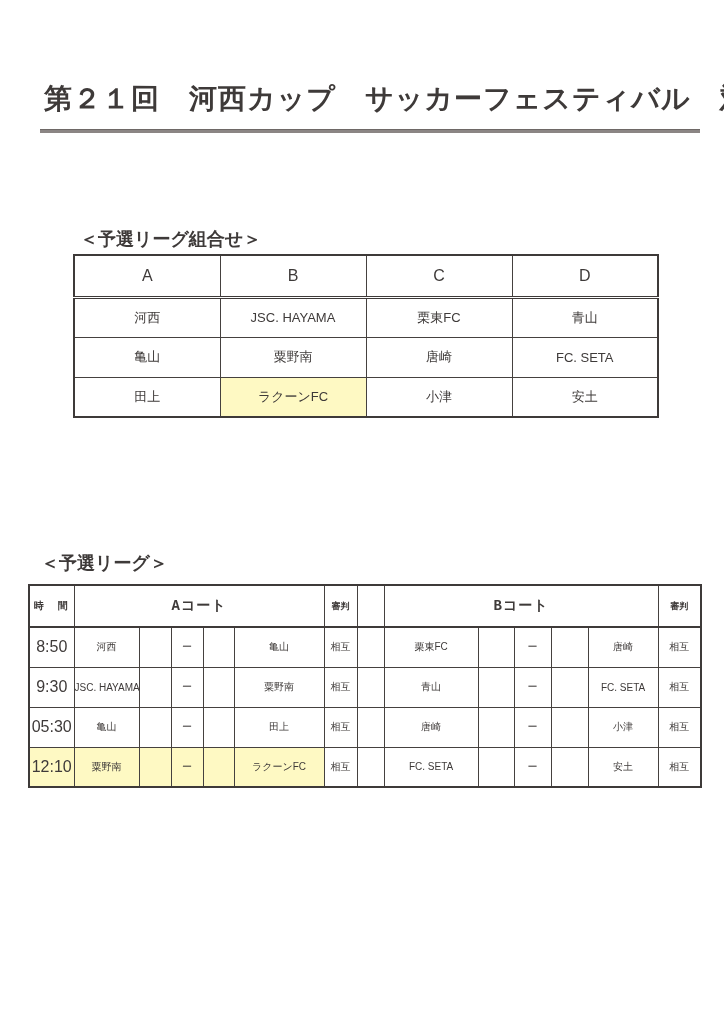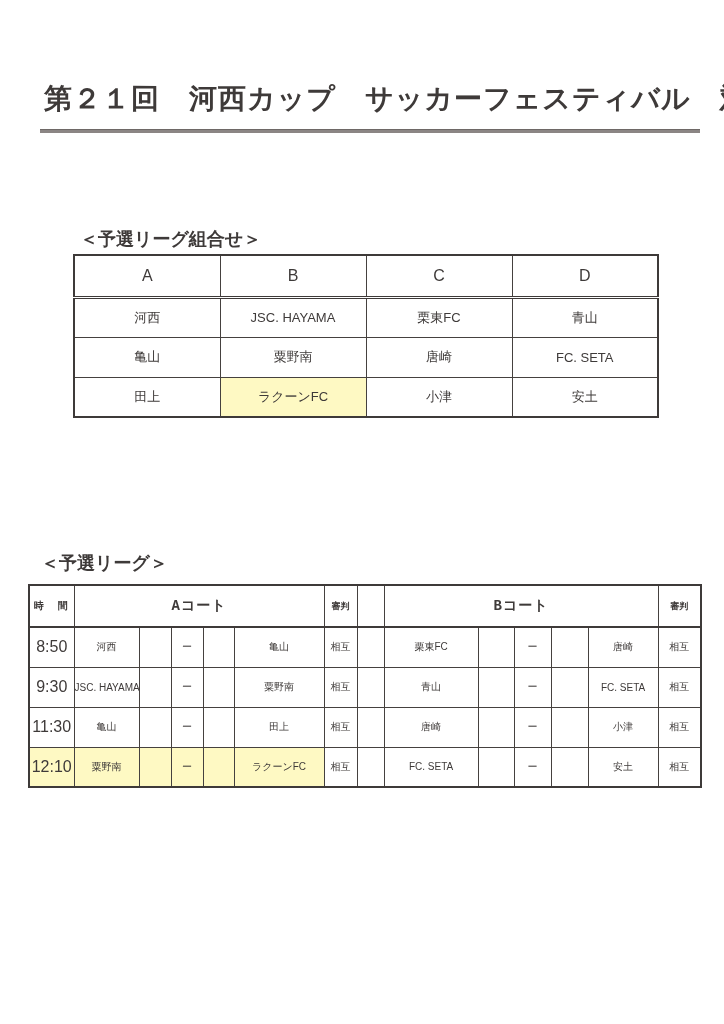--- a/index.html
+++ b/index.html
@@ -141,21 +141,21 @@
         <td class="td-ref">相互</td>
         <td></td>
         <td class="td-team">青山</td>
         <td></td>
         <td class="td-dash">ー</td>
         <td></td>
         <td class="td-team">FC. SETA</td>
         <td class="td-ref">相互</td>
       </tr>
       <tr>
-        <td class="td-time">11:30</td>
+        <td class="td-time">05:30</td>
         <td class="td-team">亀山</td>
         <td></td>
         <td class="td-dash">ー</td>
         <td></td>
         <td class="td-team">田上</td>
         <td class="td-ref">相互</td>
         <td></td>
         <td class="td-team">唐崎</td>
         <td></td>
         <td class="td-dash">ー</td>

